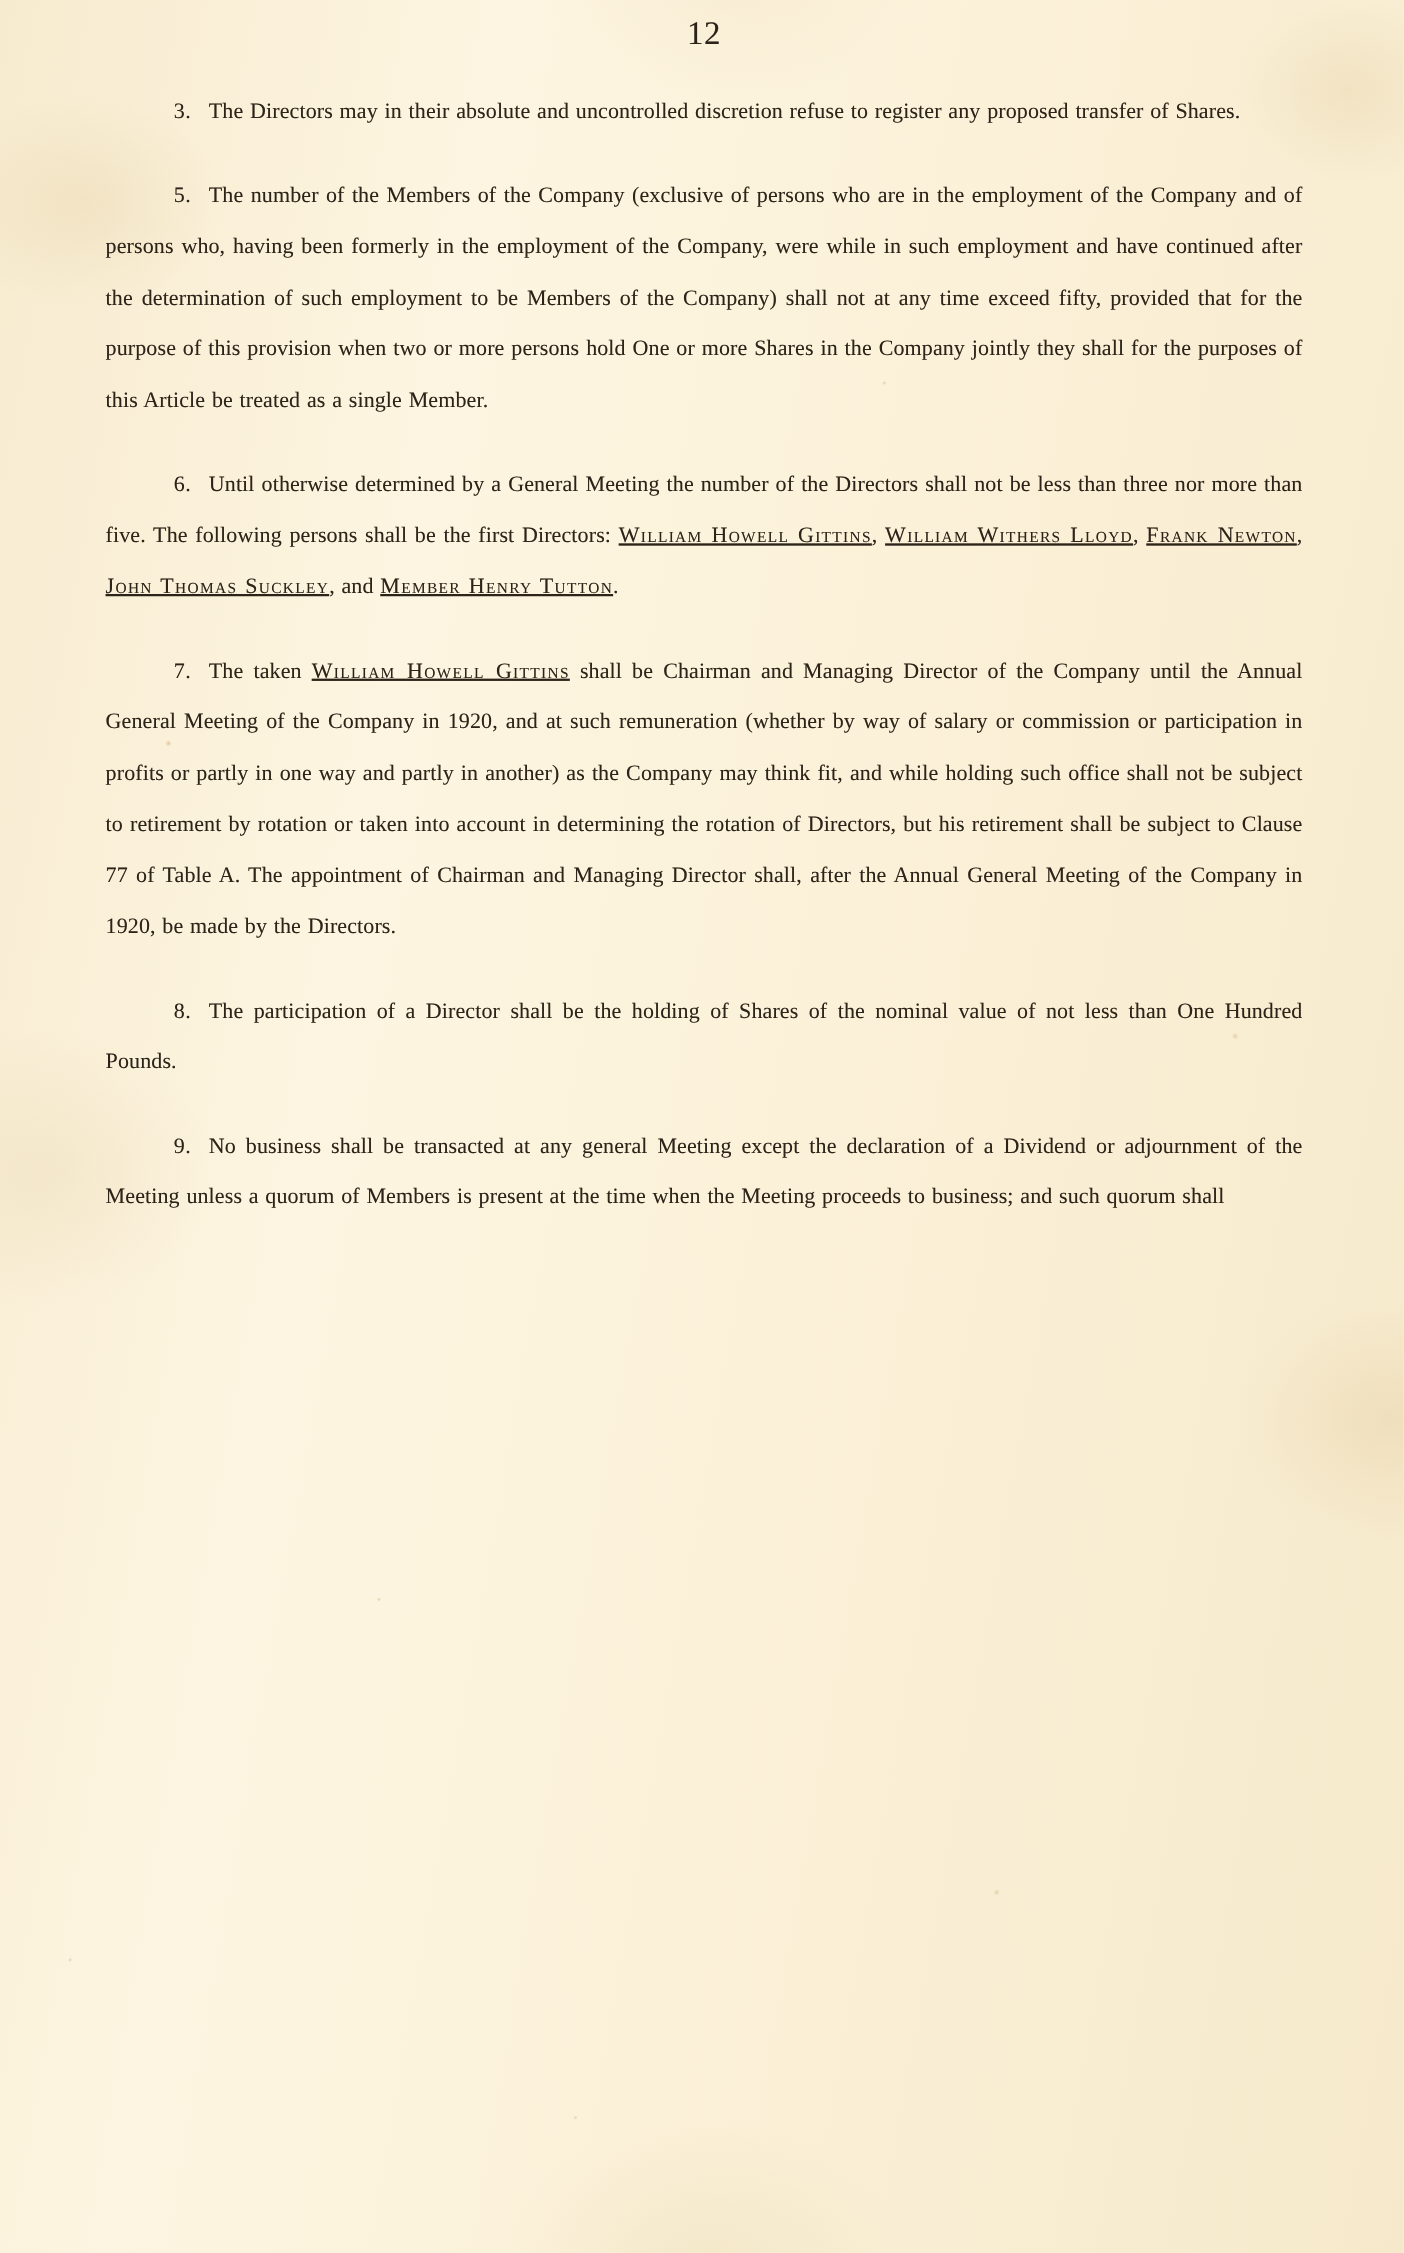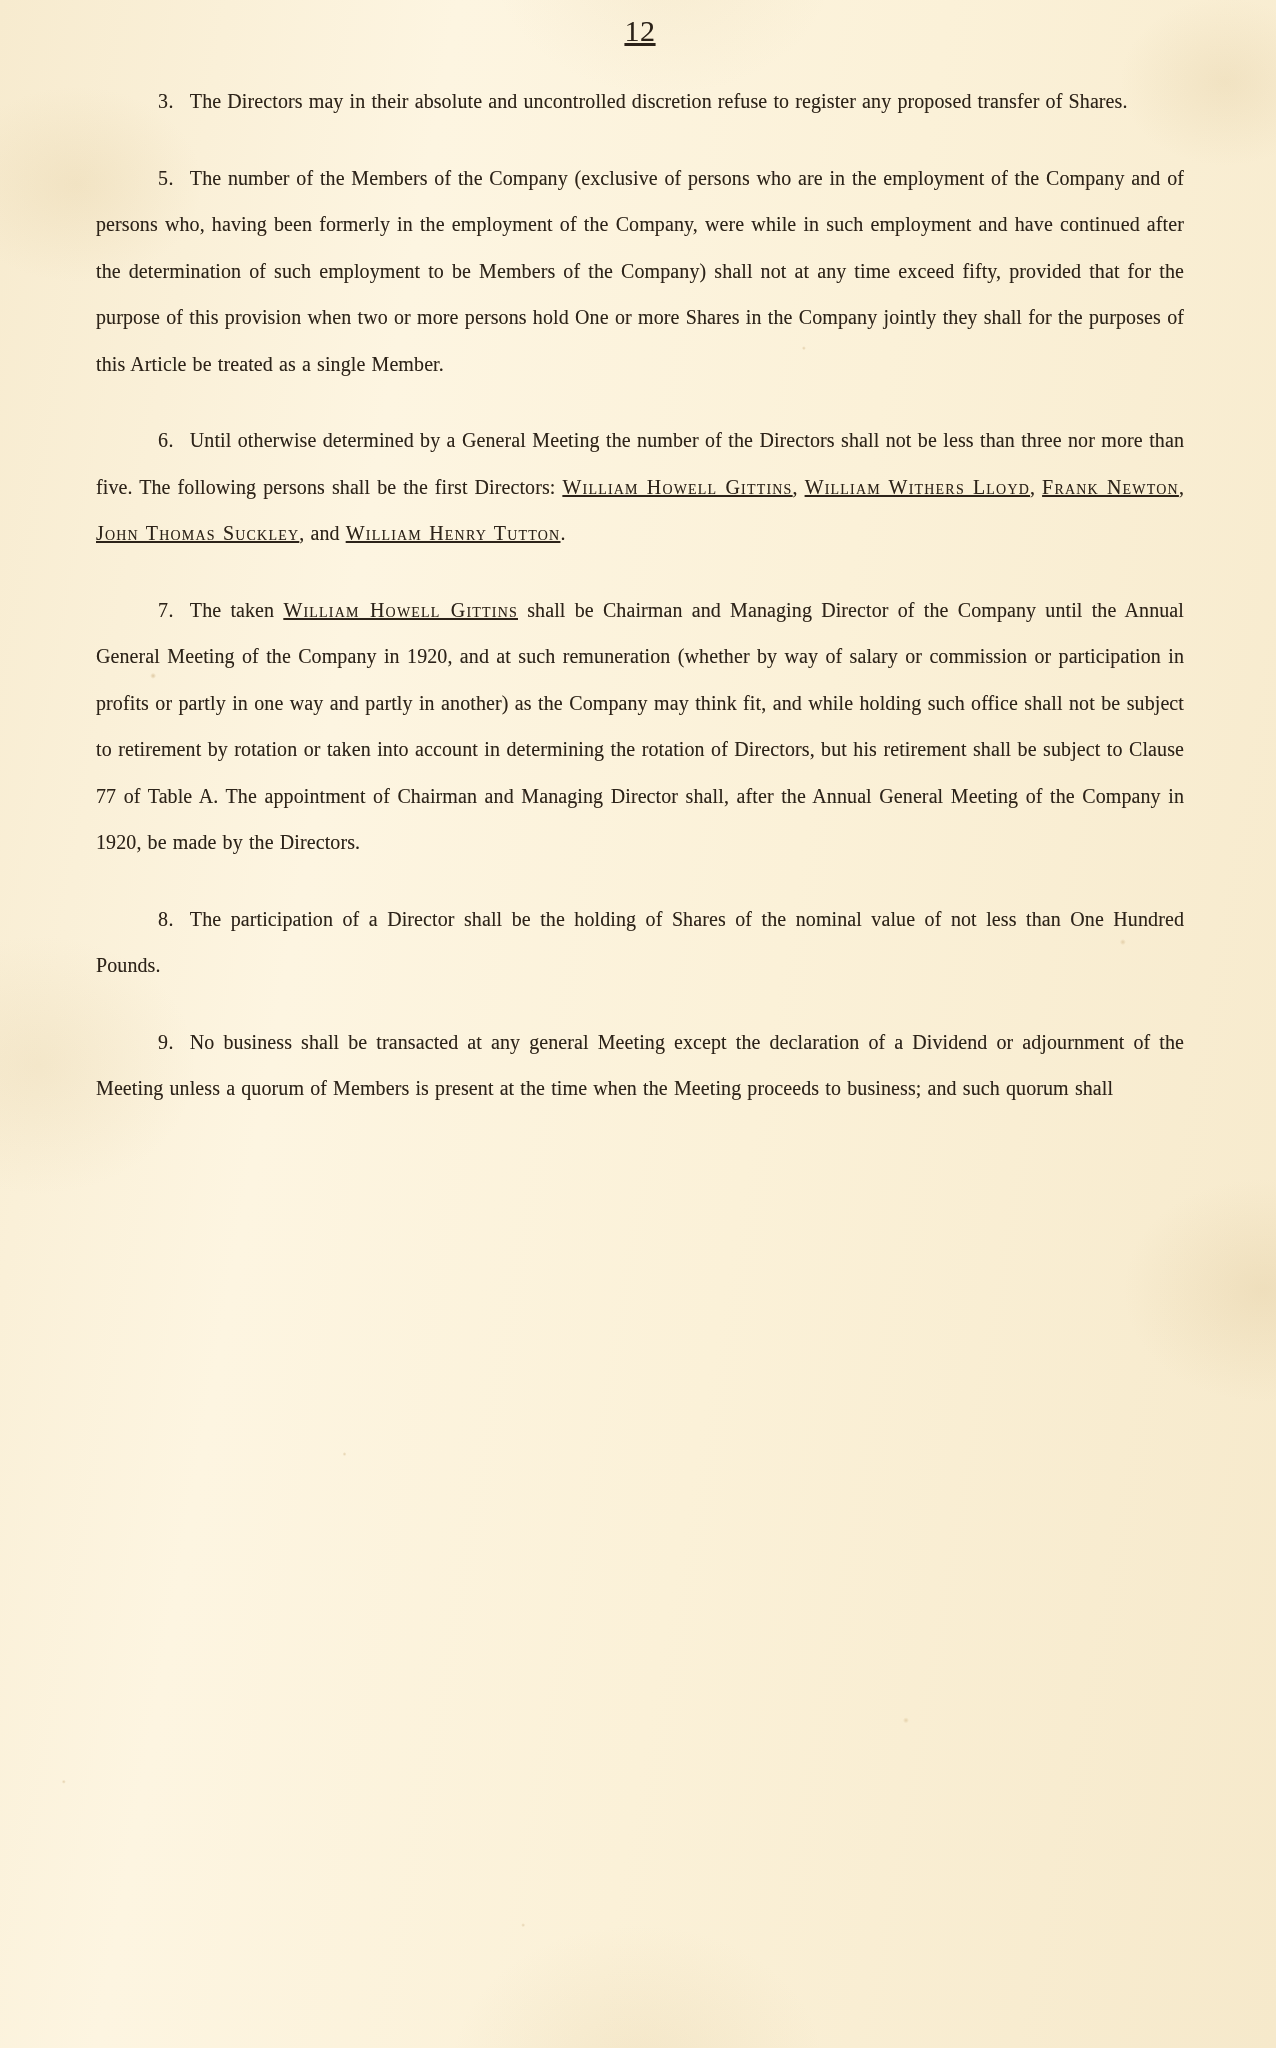--- a/index.html
+++ b/index.html
@@ -47,21 +47,20 @@
     box-sizing: border-box;
     padding: 0 92px 0 96px;
   }
 
   .folio {
     text-align: center;
     font-size: 30px;
     letter-spacing: 0.5px;
     padding-top: 14px;
     color: #2b2219;
-    text-decoration: underline;
   }
 
   .body-block {
     margin-top: 30px;
   }
 
   .article {
     text-align: justify;
     text-align-last: left;
     font-size: 20px;
@@ -113,21 +112,21 @@
 
   <div class="body-block">
 
     <p class="article"><span class="indent"></span><span class="num">3.</span><span class="num-gap"></span><span>The Directors may in their absolute and uncontrolled discretion refuse to register any proposed transfer of Shares.</span></p>
 
 
     <p class="article"><span class="indent"></span><span class="num">5.</span><span class="num-gap"></span><span>The number of the Members of the Company (exclusive of persons who are in the employment of the Company and of persons who, having been formerly in the employment of the Company, were while in such employment and have continued after the determination of such employment to be Members of the Company) shall not at any time exceed fifty, provided that for the purpose of this provision when two or more persons hold One or more Shares in the Company jointly they shall for the purposes of this Article be treated as a single Member.</span></p>
 
     <p class="article"><span class="indent"></span><span class="num">6.</span><span class="num-gap"></span><span>Until otherwise determined by a General Meeting the number of the Directors shall not be less than three nor more than five.  The following persons shall be the first Directors:</span>
       <span class="sc">William Howell Gittins</span><span>, </span><span class="sc">William Withers Lloyd</span><span>, </span><span class="sc">Frank Newton</span><span>, </span><span class="sc">John Thomas Suckley</span><span>, </span><span>and</span>
-      <span class="sc">William Henry Tutton</span><span>.</span></p>
+      <span class="sc">Member Henry Tutton</span><span>.</span></p>
 
     <p class="article"><span class="indent"></span><span class="num">7.</span><span class="num-gap"></span><span>The taken</span>
       <span class="sc">William Howell Gittins</span>
       <span>shall be Chairman and Managing Director of the Company until the Annual General Meeting of the Company in 1920, and at such remuneration (whether by way of salary or commission or participation in profits or partly in one way and partly in another) as the Company may think fit, and while holding such office shall not be subject to retirement by rotation or taken into account in determining the rotation of Directors, but his retirement shall be subject to Clause 77 of Table A. The appointment of Chairman and Managing Director shall, after the Annual General Meeting of the Company in 1920, be made by the Directors.</span></p>
 
     <p class="article"><span class="indent"></span><span class="num">8.</span><span class="num-gap"></span><span>The participation of a Director shall be the holding of Shares of the nominal value of not less than One Hundred Pounds.</span></p>
 
     <p class="article tight"><span class="indent"></span><span class="num">9.</span><span class="num-gap"></span><span>No business shall be transacted at any general Meeting except the declaration of a Dividend or adjournment of the Meeting unless a quorum of Members is present at the time when the Meeting proceeds to business; and such quorum shall</span></p>
 
   </div>

